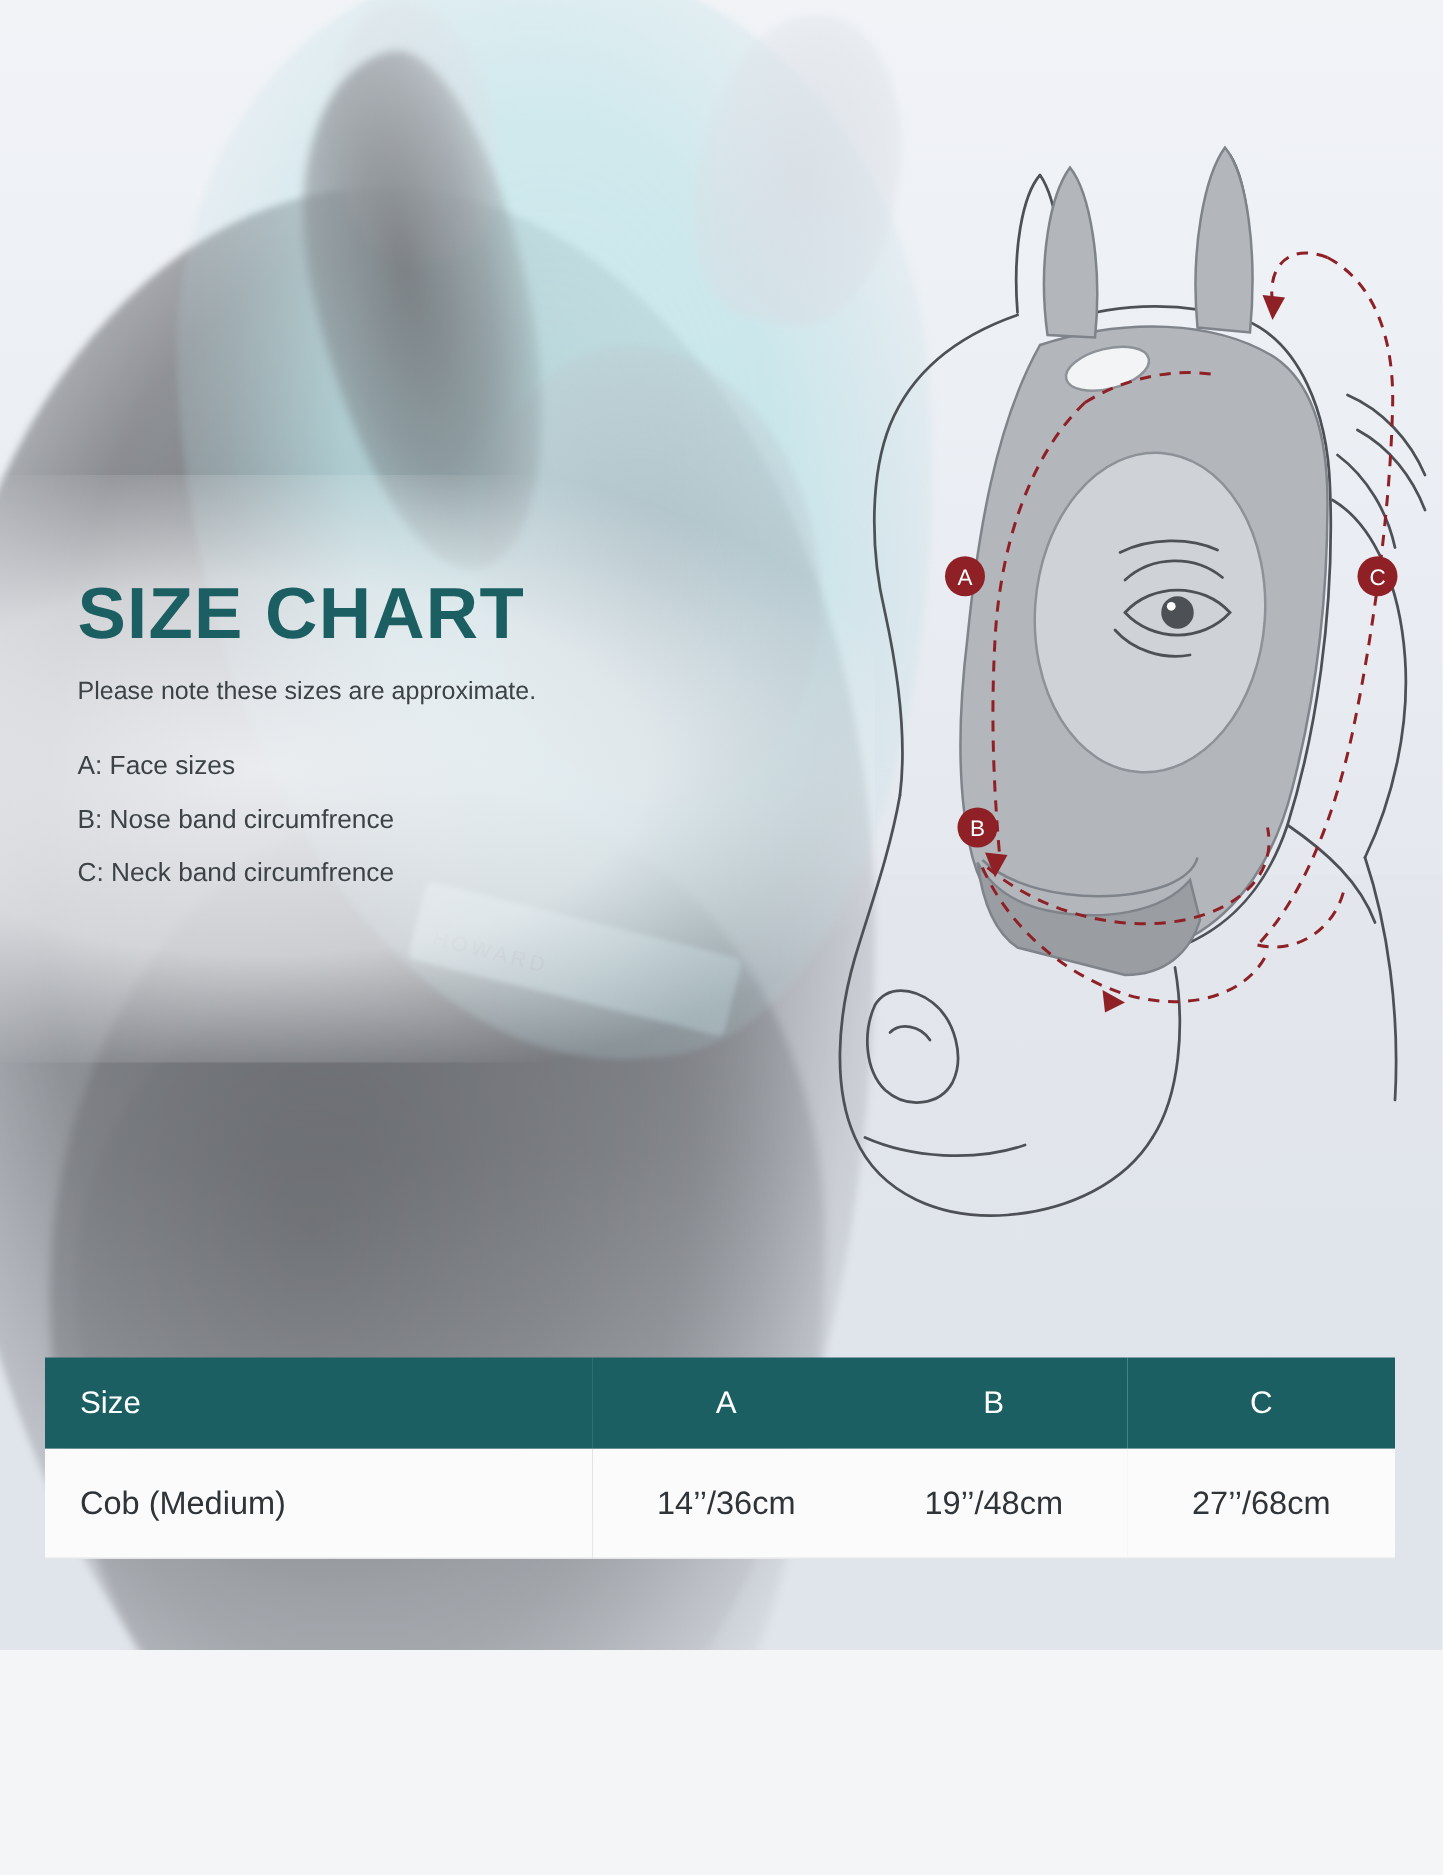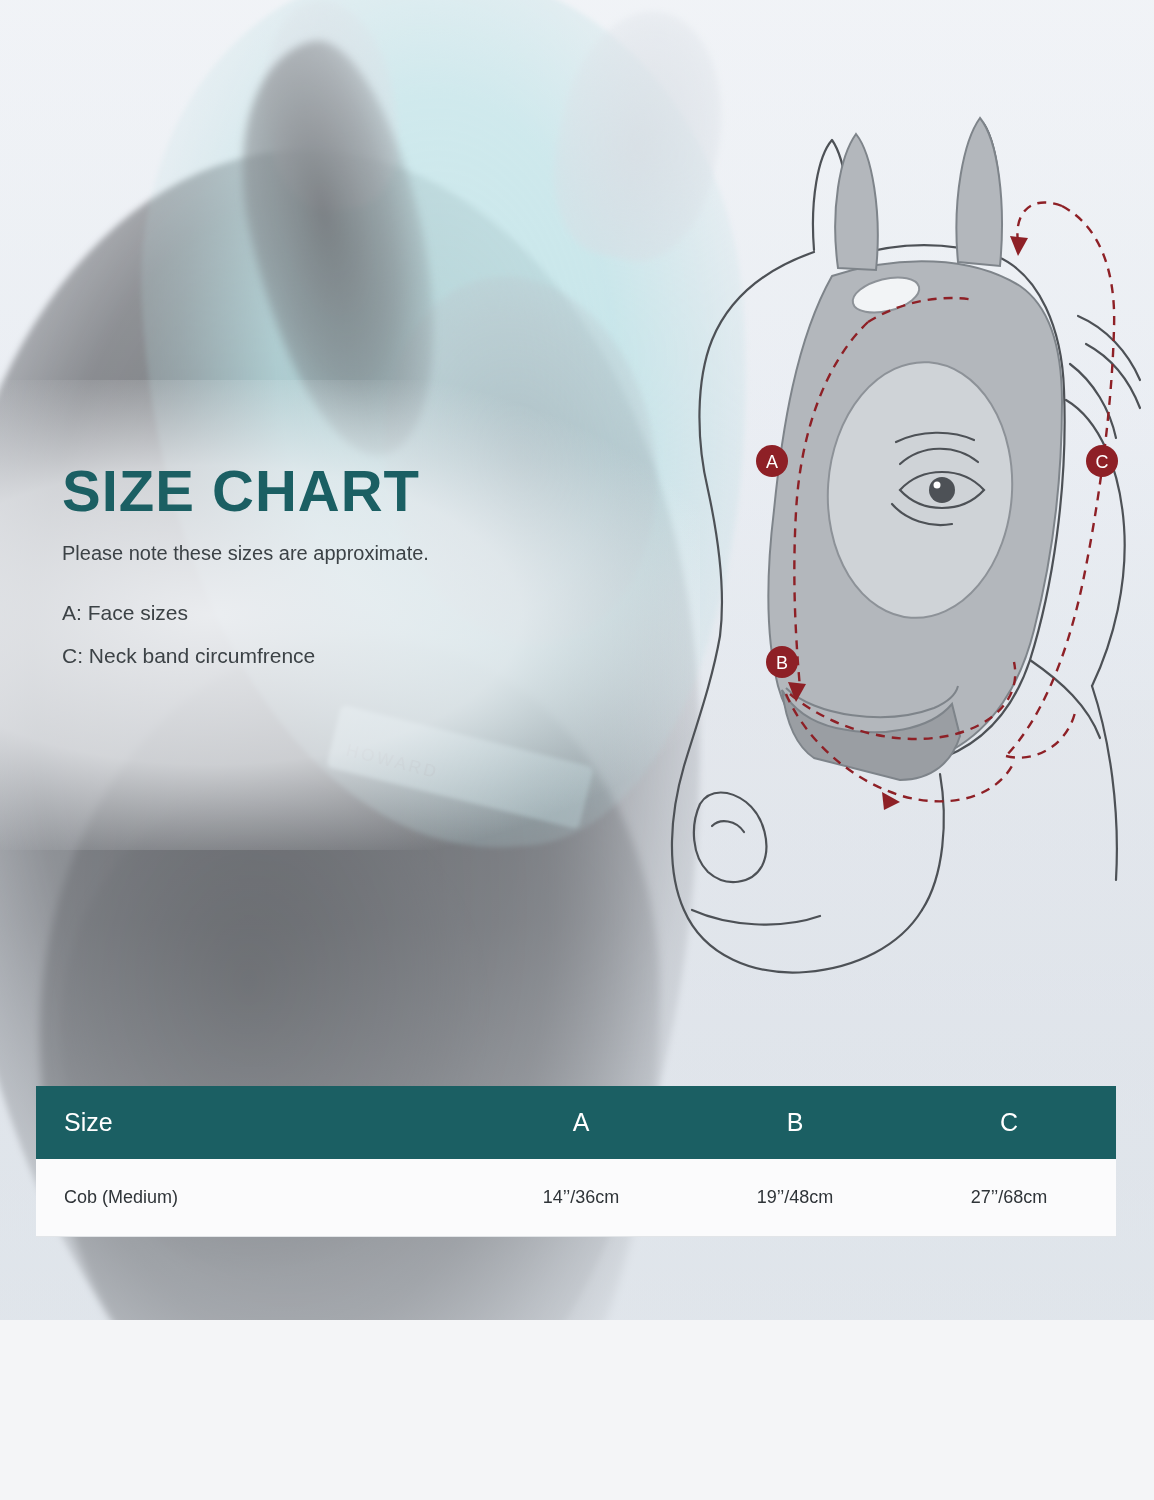--- a/index.html
+++ b/index.html
@@ -192,21 +192,21 @@
     font-weight: normal;
     padding: 22px 0 22px 0;
     text-align: center;
   }
   thead th.col-size {
     text-align: left;
     padding-left: 28px;
     width: 410px;
   }
   tbody td {
-    font-size: 18px;
+    font-size: 26px;
     color: #2f3438;
     padding: 28px 0;
     text-align: center;
     background: #fbfbfc;
     border-bottom: 1px solid #e2e5e8;
   }
   tbody td.col-size {
     text-align: left;
     padding-left: 28px;
   }
@@ -233,20 +233,21 @@
     <div class="brand-strap"></div>
     <div class="brand-strap-text">HOWARD</div>
     <div class="photo-haze"></div>
     <div class="left-fade"></div>
   </div>
 
   <div class="headline-block">
     <h1 class="title">SIZE CHART</h1>
     <p class="subtitle">Please note these sizes are approximate.</p>
     <p class="legend-line">A: Face sizes</p>
+    <p class="legend-line">B: Nose band circumfrence</p>
     <p class="legend-line">C: Neck band circumfrence</p>
   </div>
 
   <div class="illustration">
     <svg width="554" height="930" viewBox="0 0 554 930" xmlns="http://www.w3.org/2000/svg">
 
       <g fill="none" stroke="#4d5156" stroke-width="2.2" stroke-linecap="round" stroke-linejoin="round">
 
         <path d="M214 160 C 210 110, 218 66, 232 50 C 246 70, 252 120, 248 168"></path>
         <path d="M360 150 C 356 96, 368 50, 384 34 C 398 56, 404 112, 398 164"></path>

